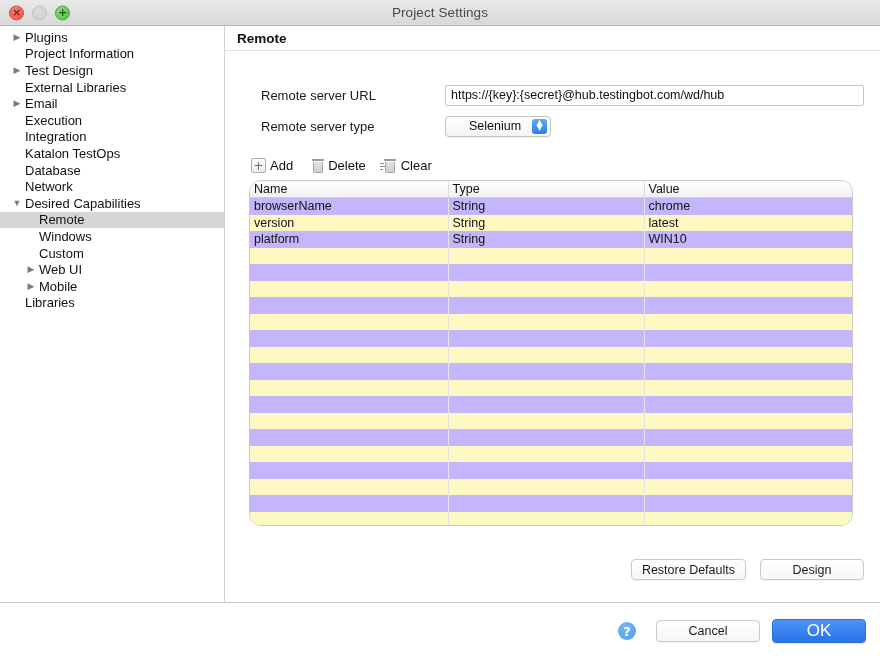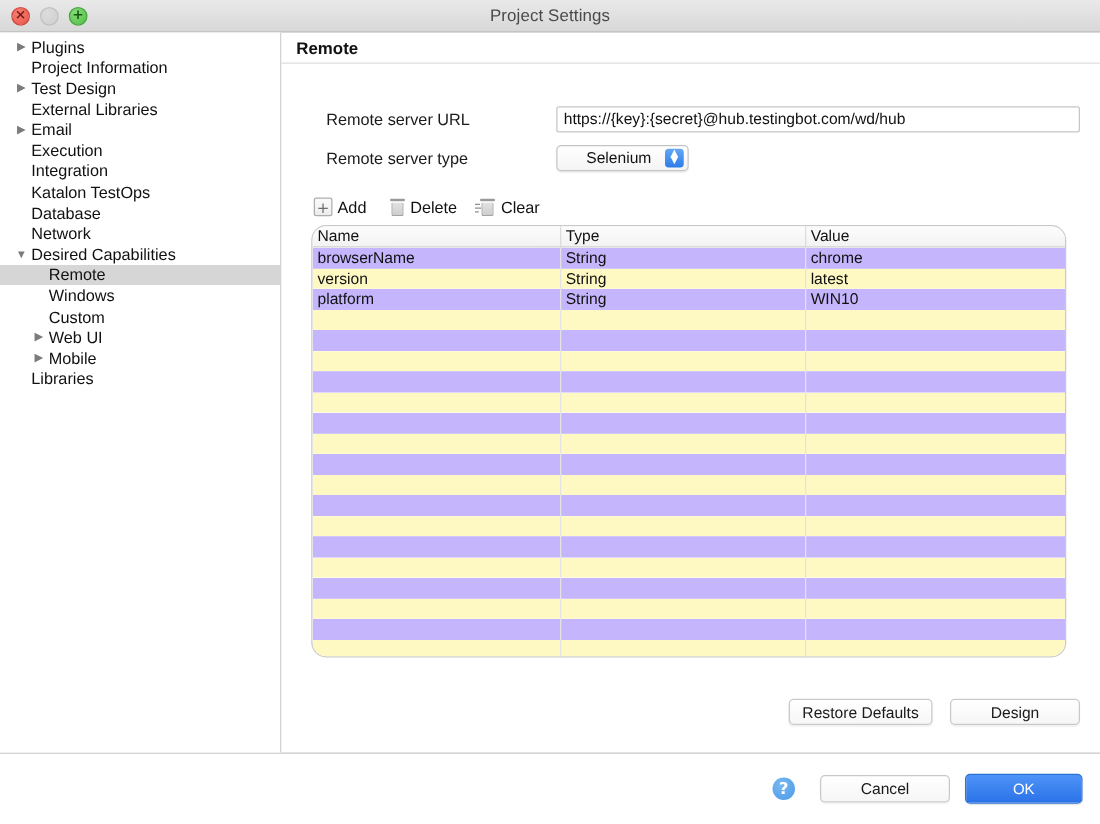--- a/index.html
+++ b/index.html
@@ -387,21 +387,21 @@
     width: 92px;
     height: 22px;
   }
   .btn-ok {
     width: 92px;
     height: 22px;
     border: 1px solid #2a72d4;
     border-radius: 4px;
     background: linear-gradient(to bottom, #4e93f7 0%, #2a72e8 100%);
     color: #ffffff;
-    font-size: 12px;
+    font-size: 17px;
     display: flex;
     align-items: center;
     justify-content: center;
     box-shadow: 0 1px 1px rgba(0,0,0,0.12);
     cursor: default;
     font-family: "Liberation Sans", sans-serif;
   }
 </style>
 </head>
 <body>

